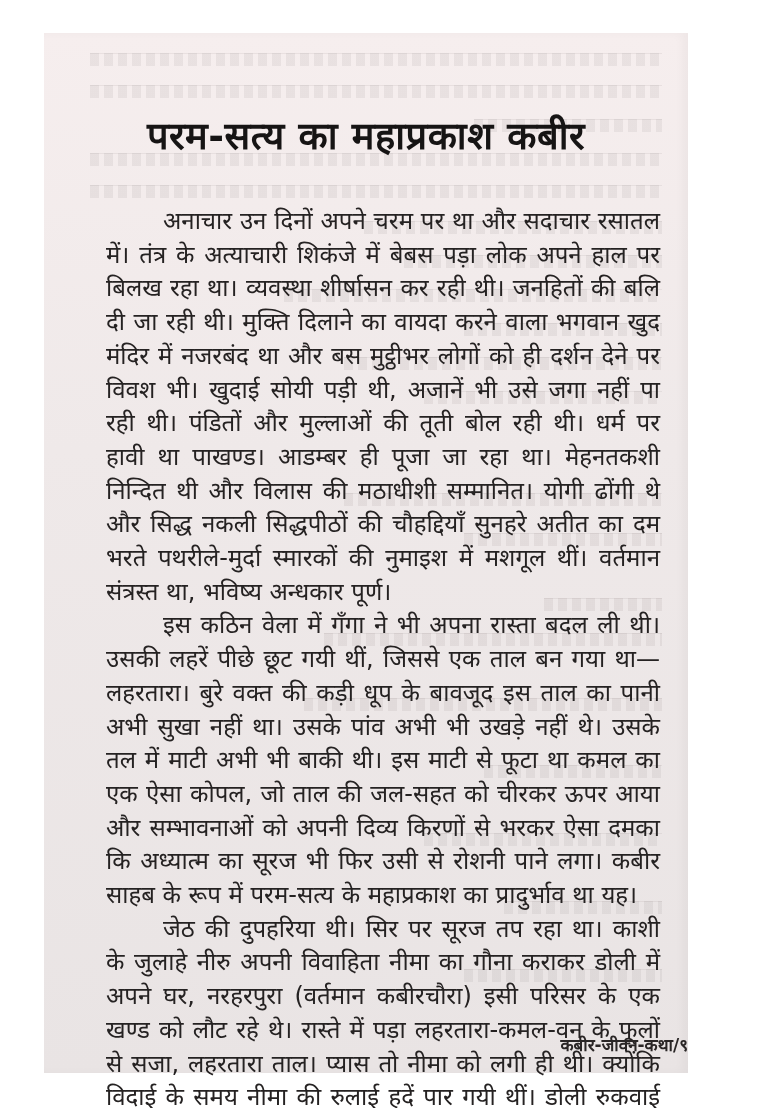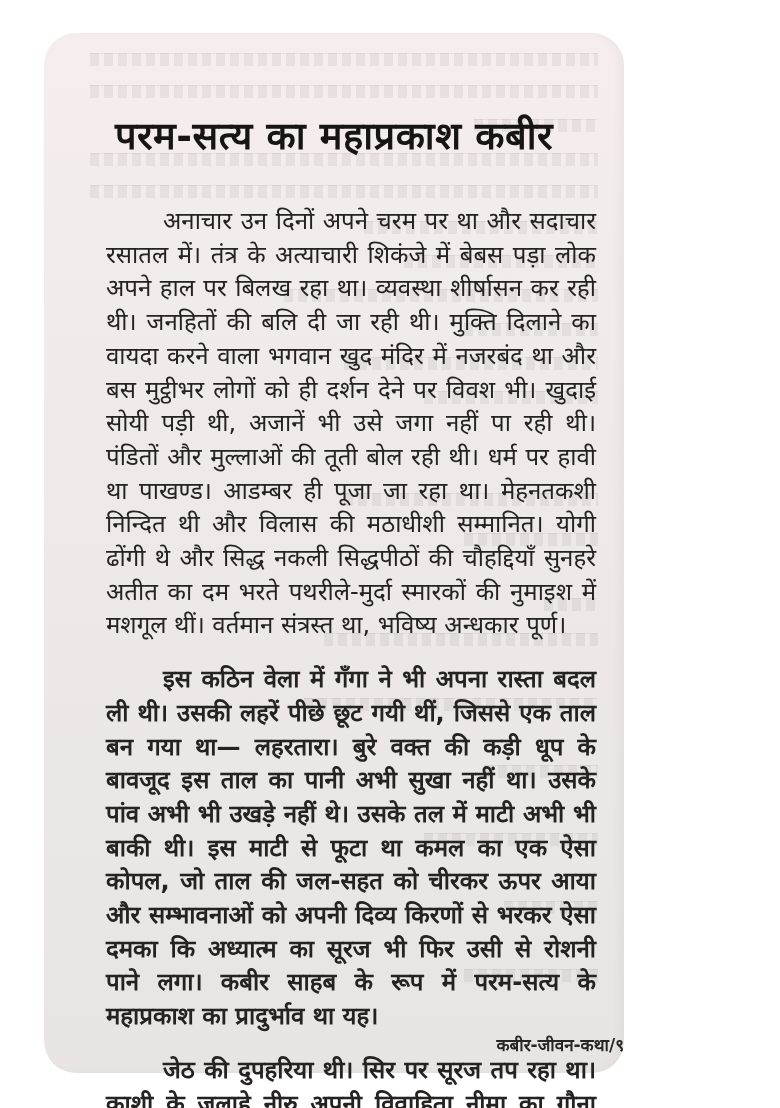--- a/index.html
+++ b/index.html
@@ -10,25 +10,24 @@
   body {
     width: 780px;
     height: 1108px;
     position: relative;
     overflow: hidden;
   }
   .page {
     position: absolute;
     left: 44px;
     top: 33px;
-    width: 580px;
+    width: 644px;
     height: 1040px;
     background: linear-gradient(180deg, #f6eeee 0%, #efe9e9 40%, #e9e4e4 100%);
     box-shadow: inset -6px 0 8px rgba(0,0,0,0.03);
-    border-radius: 32px;
   }
   .bleed {
     position: absolute;
     left: 0; top: 0; right: 0; bottom: 0;
     overflow: hidden;
     pointer-events: none;
   }
   .bleed-line {
     position: absolute;
     left: 46px;
@@ -62,22 +61,21 @@
     line-height: 33.7px;
     color: #252222;
     text-align: justify;
   }
   .para {
     margin: 0;
     text-indent: 57px;
     text-align-last: left;
   }
   .para + .para {
-    margin-top: 20px;
-    font-weight: bold;
+    margin-top: 0;
   }
   .footer {
     position: absolute;
     left: 0;
     right: 0;
     top: 1000px;
     text-align: right;
     font-family: "DejaVu Sans", sans-serif;
     font-weight: bold;
     font-size: 17px;

